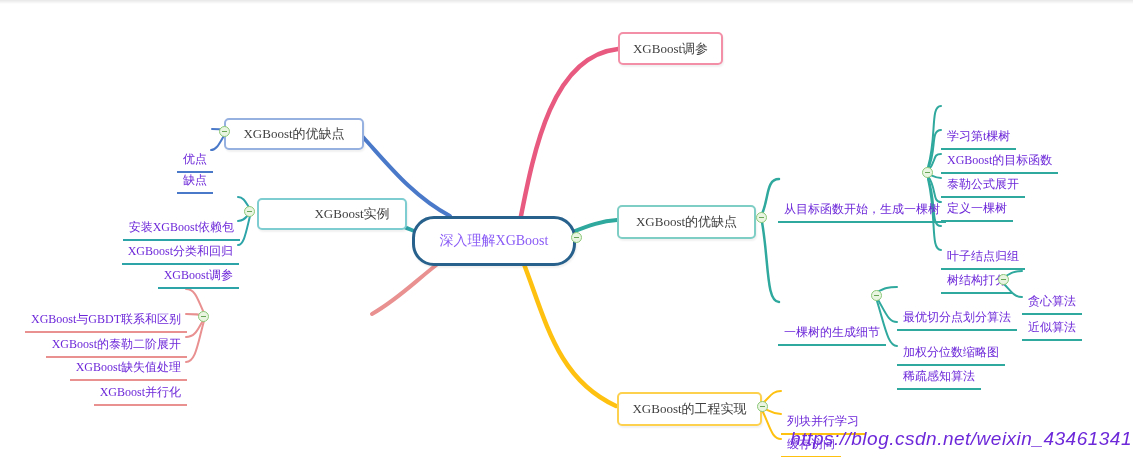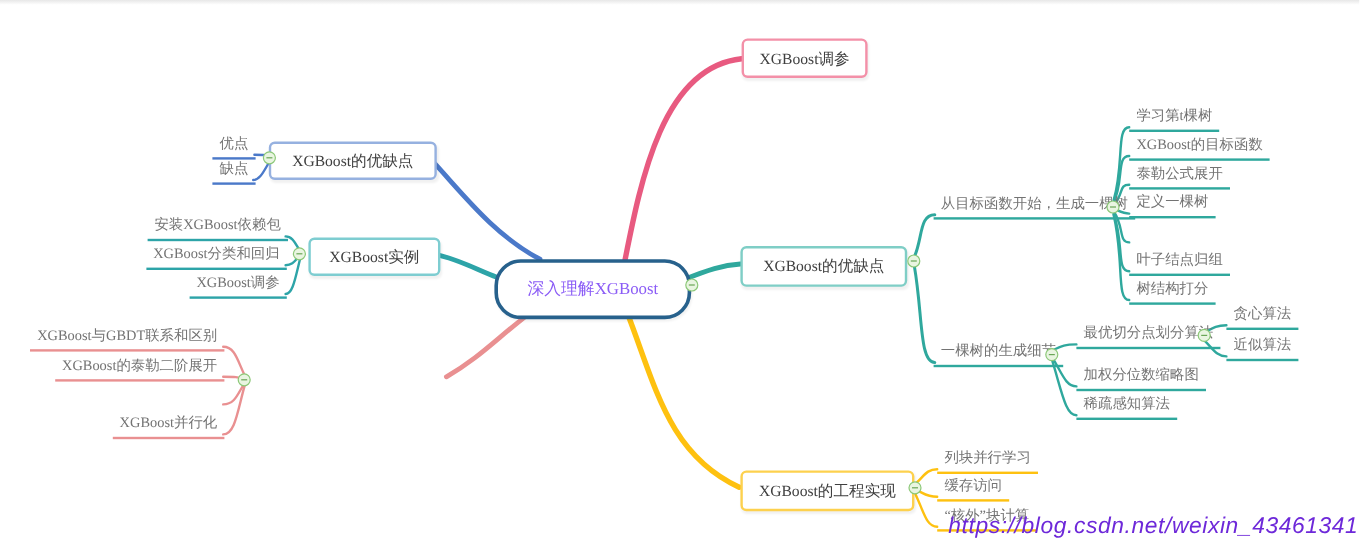--- a/index.html
+++ b/index.html
@@ -11,22 +11,22 @@
   .node{position:absolute;z-index:2;display:flex;align-items:center;justify-content:center;
         background:#fff;border:2px solid;border-radius:5px;font-size:13px;color:#3f3f3f;
         white-space:nowrap;box-shadow:1px 2px 2px rgba(0,0,0,0.06);}
   .root{border-width:3px;border-radius:22px;font-size:14px;color:#8b5cf6;border-color:#27618c;}
   .n-pink{border-color:#f390a8;}
   .n-blue{border-color:#96b1e0;}
   .n-teal{border-color:#7ecdd1;}
   .n-salmon{border-color:#f4a9a6;}
   .n-tealr{border-color:#7fcec6;}
   .n-yellow{border-color:#fdd14e;}
-  .leaf{position:absolute;z-index:2;white-space:nowrap;font-size:12px;color:#737373;
-        padding:2px 6px 3px;border-bottom:2px solid;}
+  .leaf{position:absolute;z-index:2;white-space:nowrap;font-size:12px;color:#6d28d9;
+        padding:2px 6px 3px;border-bottom:2px solid;margin-top:40px;}
   .u-blue{border-color:#4b79c9;}
   .u-teal{border-color:#2da4a8;}
   .u-salmon{border-color:#e99091;}
   .u-tealr{border-color:#2fa89d;}
   .u-yellow{border-color:#fec110;}
   .minus{position:absolute;z-index:3;width:11px;height:11px;border-radius:50%;
          background:#e9f5e1;border:1px solid #8cc878;box-sizing:border-box;}
   .minus::after{content:"";position:absolute;left:2px;top:4px;width:5px;height:1px;
          background:#6aa657;}
   .watermark{position:absolute;z-index:4;right:1px;top:428px;font-size:19px;color:#6d28d9;
@@ -79,33 +79,34 @@
 
     <path d="M 763 403 C 770 397, 772 391, 781 391" fill="none" stroke-width="2" stroke-linecap="round" stroke="#fec110"></path>
     <path d="M 763 408 C 770 411, 772 414, 781 414" fill="none" stroke-width="2" stroke-linecap="round" stroke="#fec110"></path>
     <path d="M 763 412 C 770 427, 772 439, 781 439" fill="none" stroke-width="2" stroke-linecap="round" stroke="#fec110"></path>
   </svg>
 
   <div class="node root" style="left:412px;top:216px;width:158px;height:44px;">深入理解XGBoost</div>
 
   <div class="node n-pink" style="left:618px;top:32px;width:101px;height:29px;">XGBoost调参</div>
   <div class="node n-blue" style="left:224px;top:118px;width:136px;height:28px;">XGBoost的优缺点</div>
-  <div class="node n-teal" style="left:257px;top:198px;width:106px;height:28px;">XGBoost实例</div>
+  <div class="node n-teal" style="left:257px;top:198px;width:106px;height:28px;padding-left:40px;">XGBoost实例</div>
   <div class="node n-tealr" style="left:617px;top:205px;width:135px;height:30px;">XGBoost的优缺点</div>
   <div class="node n-yellow" style="left:617px;top:392px;width:141px;height:30px;">XGBoost的工程实现</div>
 
   <div class="leaf u-blue" style="top:109px;right:920px;">优点</div>
   <div class="leaf u-blue" style="top:130px;right:920px;">缺点</div>
 
   <div class="leaf u-teal" style="top:177px;right:893px;">安装XGBoost依赖包</div>
   <div class="leaf u-teal" style="top:201px;right:894px;">XGBoost分类和回归</div>
   <div class="leaf u-teal" style="top:225px;right:894px;">XGBoost调参</div>
 
   <div class="leaf u-salmon" style="top:269px;right:946px;">XGBoost与GBDT联系和区别</div>
   <div class="leaf u-salmon" style="top:294px;right:946px;">XGBoost的泰勒二阶展开</div>
+  <div class="leaf u-salmon" style="top:317px;right:946px;">XGBoost缺失值处理</div>
   <div class="leaf u-salmon" style="top:342px;right:946px;">XGBoost并行化</div>
 
   <div class="leaf u-tealr" style="top:159px;left:778px;">从目标函数开始，生成一棵树</div>
   <div class="leaf u-tealr" style="top:282px;left:778px;">一棵树的生成细节</div>
 
   <div class="leaf u-tealr" style="top:86px;left:941px;">学习第t棵树</div>
   <div class="leaf u-tealr" style="top:110px;left:941px;">XGBoost的目标函数</div>
   <div class="leaf u-tealr" style="top:134px;left:941px;">泰勒公式展开</div>
   <div class="leaf u-tealr" style="top:158px;left:941px;">定义一棵树</div>
   <div class="leaf u-tealr" style="top:206px;left:941px;">叶子结点归组</div>

